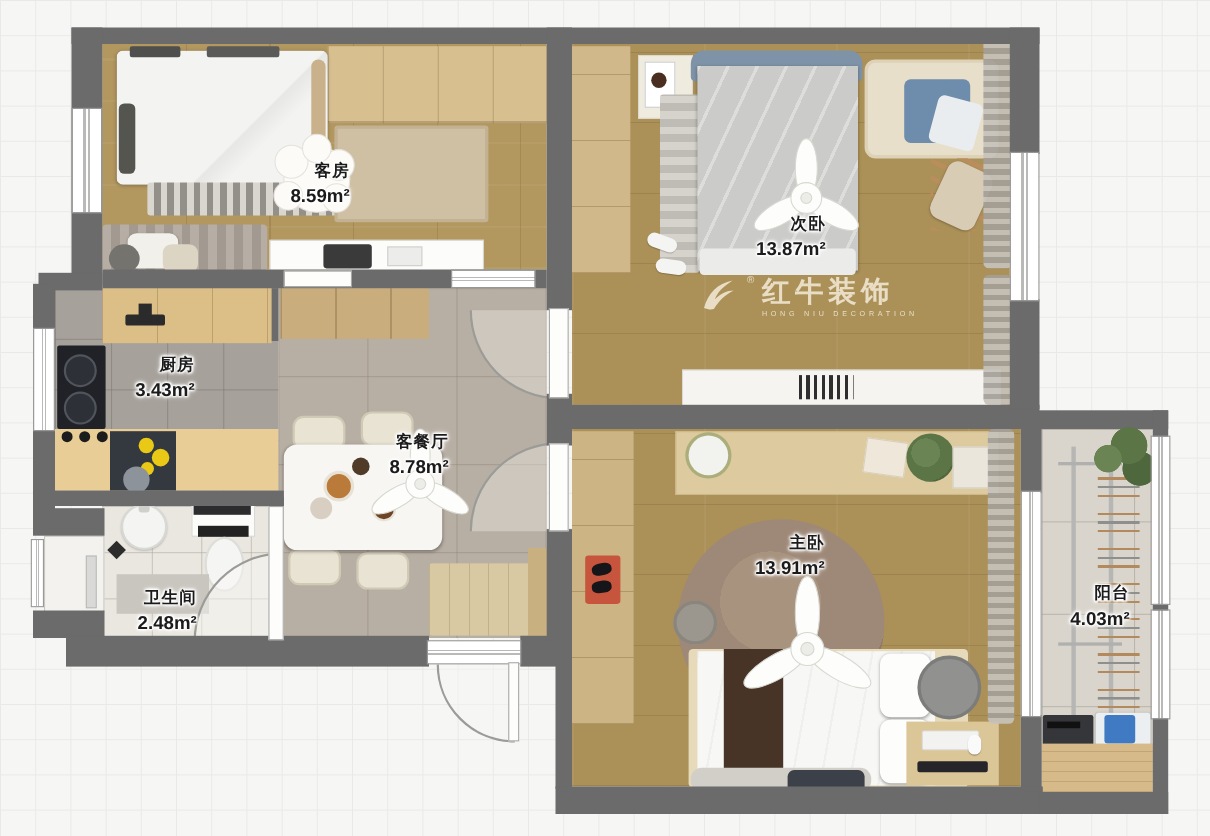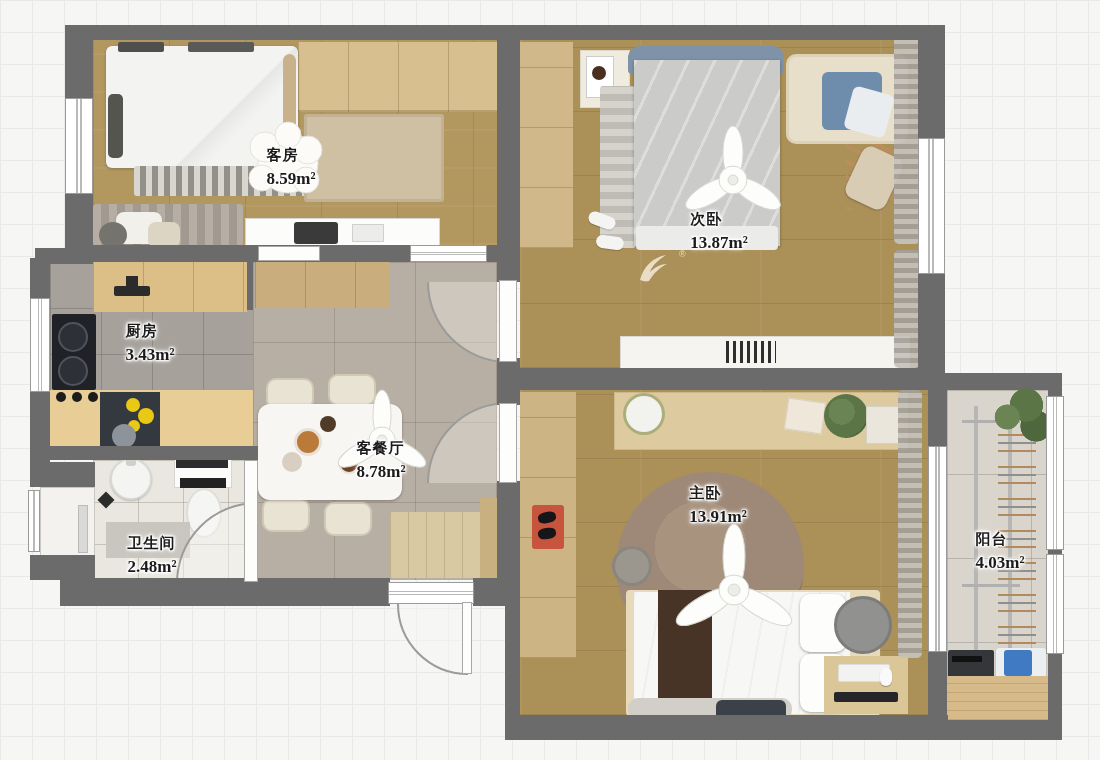--- a/index.html
+++ b/index.html
@@ -6,22 +6,22 @@
   .plan{position:relative;width:1100px;height:760px;overflow:hidden;
     font-family:"Liberation Sans","DejaVu Sans",sans-serif;
     background-color:#f6f6f5;
     background-image:linear-gradient(#e9e9e7 1px,transparent 1px),linear-gradient(90deg,#e9e9e7 1px,transparent 1px);
     background-size:32px 32px;}
   .floor{position:absolute;z-index:1;}
   .furn{position:absolute;z-index:2;}
   .ov{position:absolute;z-index:3;left:0;top:0;}
   .wall{position:absolute;z-index:4;background:#6b6b6b;}
   .fix{position:absolute;z-index:5;}
-  .lab{position:absolute;z-index:6;transform:translateX(-50%);text-align:left;color:#1b1b1b;font-weight:700;
-    text-shadow:-1px -1px 2px #fff,1px -1px 2px #fff,-1px 1px 2px #fff,1px 1px 2px #fff,0 0 4px #fff,0 0 6px #fff;font-family:Liberation Serif, serif;}
+  .lab{position:absolute;z-index:6;transform:translateX(-50%);text-align:right;color:#1b1b1b;font-weight:700;
+    text-shadow:-1px -1px 2px #fff,1px -1px 2px #fff,-1px 1px 2px #fff,1px 1px 2px #fff,0 0 4px #fff,0 0 6px #fff;}
   .lab .rn{font-size:15px;letter-spacing:1px;}
   .lab .ra{font-size:17px;margin-top:4px;}
   .wood-a{background-color:#b2975f;background-image:repeating-linear-gradient(90deg,rgba(70,50,20,.14) 0 1px,transparent 1px 76px),repeating-linear-gradient(0deg,rgba(255,255,255,.05) 0 2px,transparent 2px 38px);}
   .wood-b{background-color:#ab9058;background-image:repeating-linear-gradient(0deg,rgba(70,50,20,.14) 0 1px,transparent 1px 64px),repeating-linear-gradient(90deg,rgba(255,255,255,.05) 0 2px,transparent 2px 120px);}
   .tile-liv{background-color:#b8afa4;background-image:linear-gradient(rgba(140,130,118,.5) 1px,transparent 1px),linear-gradient(90deg,rgba(140,130,118,.5) 1px,transparent 1px);background-size:81px 80px;}
   .tile-kit{background-color:#a6a19b;background-image:linear-gradient(rgba(120,115,108,.55) 1px,transparent 1px),linear-gradient(90deg,rgba(120,115,108,.55) 1px,transparent 1px);background-size:51px 46px;}
   .tile-bath{background-color:#eae7e0;background-image:linear-gradient(rgba(160,156,146,.5) 1px,transparent 1px),linear-gradient(90deg,rgba(160,156,146,.5) 1px,transparent 1px);background-size:45px 42px;}
   .tile-bal{background-color:#d9d5cc;background-image:linear-gradient(rgba(150,146,136,.5) 1px,transparent 1px),linear-gradient(90deg,rgba(150,146,136,.5) 1px,transparent 1px);background-size:84px 84px;}
   .win-v{background:linear-gradient(90deg,#fff 0 38%,#b9b9b7 38% 46%,#fff 46% 54%,#b9b9b7 54% 62%,#fff 62% 100%);border:1.5px solid #9a9a98;box-sizing:border-box;}
   .win-h{background:linear-gradient(0deg,#fff 0 38%,#b9b9b7 38% 46%,#fff 46% 54%,#b9b9b7 54% 62%,#fff 62% 100%);border:1.5px solid #9a9a98;box-sizing:border-box;}
@@ -248,29 +248,29 @@
   <div class="fix leaf" style="left:499px;top:280px;width:18px;height:82px"></div>
   <div class="fix leaf" style="left:499px;top:403px;width:18px;height:80px"></div>
   <div class="fix leaf" style="left:244px;top:460px;width:14px;height:122px"></div>
   <div class="fix win-h" style="left:388px;top:582px;width:86px;height:22px"></div>
   <div class="fix leaf" style="left:462px;top:602px;width:10px;height:72px"></div>
 
   <div class="lab" style="left:291px;top:146px">
     <div class="rn">客房</div>
     <div class="ra">8.59m²</div>
   </div>
-  <div class="lab" style="left:719px;top:210px">
+  <div class="lab" style="left:719px;top:194px">
     <div class="rn">次卧</div>
     <div class="ra">13.87m²</div>
   </div>
   <div class="lab" style="left:150px;top:322px">
     <div class="rn">厨房</div>
     <div class="ra">3.43m²</div>
   </div>
-  <div class="lab" style="left:381px;top:439px">
+  <div class="lab" style="left:381px;top:392px">
     <div class="rn">客餐厅</div>
     <div class="ra">8.78m²</div>
   </div>
   <div class="lab" style="left:152px;top:534px">
     <div class="rn">卫生间</div>
     <div class="ra">2.48m²</div>
   </div>
   <div class="lab" style="left:718px;top:484px">
     <div class="rn">主卧</div>
     <div class="ra">13.91m²</div>
@@ -278,15 +278,19 @@
   <div class="lab" style="left:1000px;top:530px">
     <div class="rn">阳台</div>
     <div class="ra">4.03m²</div>
   </div>
 
   <div class="wm">
     <svg width="34" height="32" viewBox="0 0 34 32" fill="rgba(250,243,228,.78)">
       <path d="M2,28 C6,14 14,6 28,3 C19,9 14,14 12,20 C17,15 23,12 29,12 C21,16 15,22 11,29 C8,30 5,29 2,28 Z"></path>
     </svg>
     <span class="wm-reg">®</span>
+    <div>
+      <div class="wm-cn">红牛装饰</div>
+      <div class="wm-sub">HONG NIU DECORATION</div>
+    </div>
   </div>
 
 </div>
 
 </body></html>

